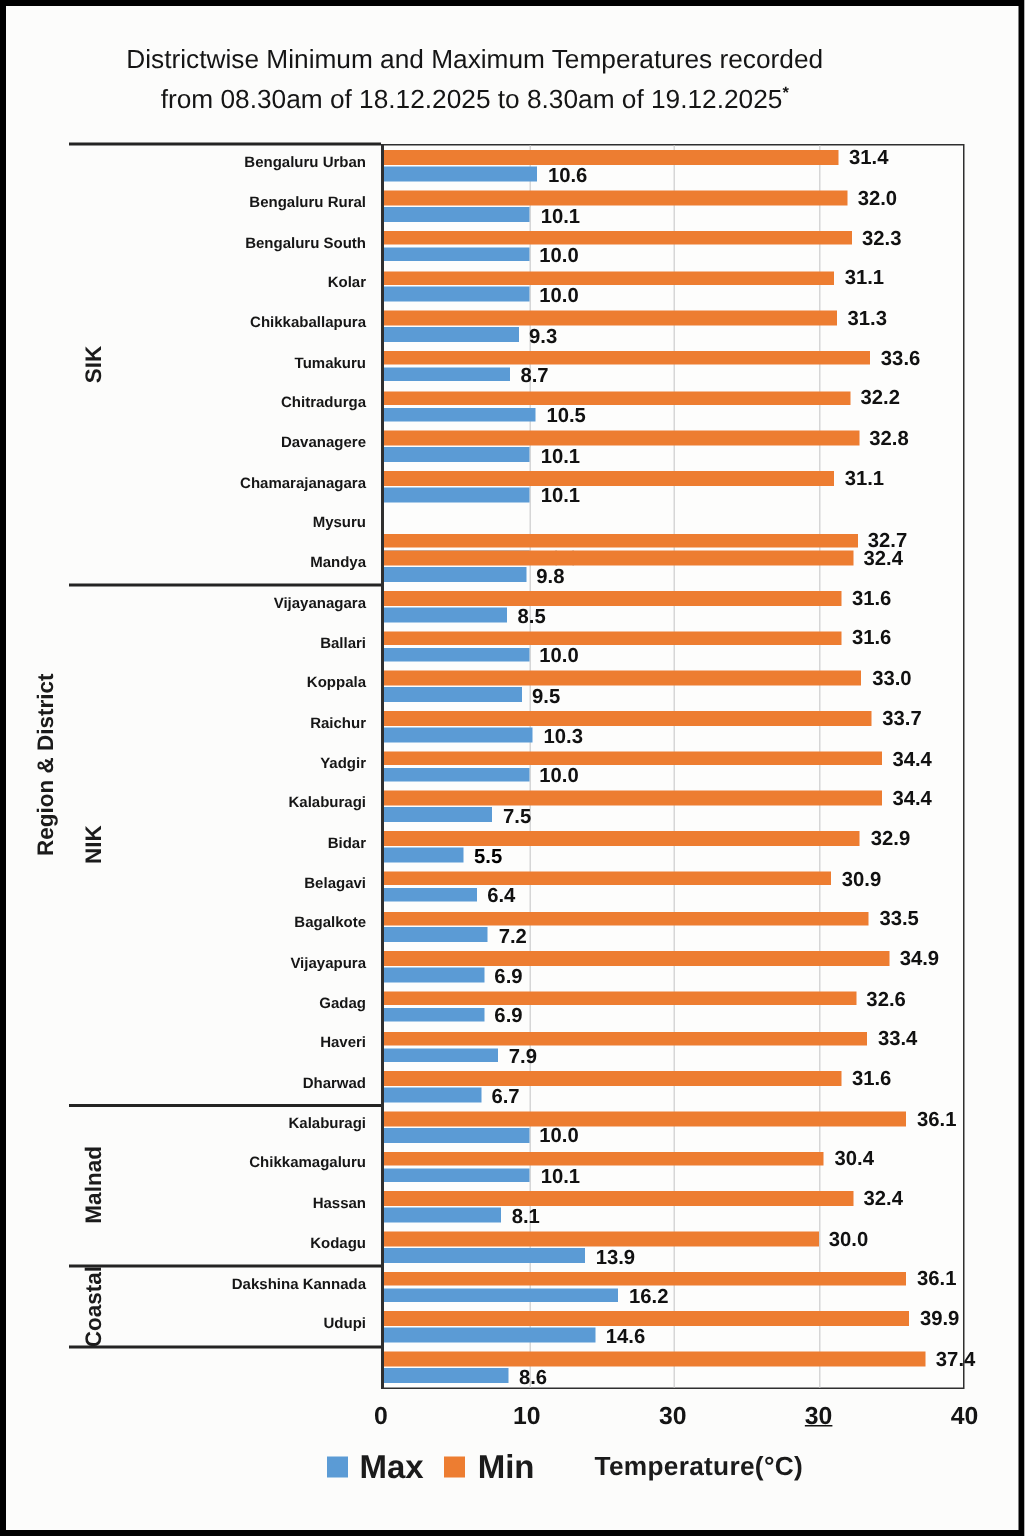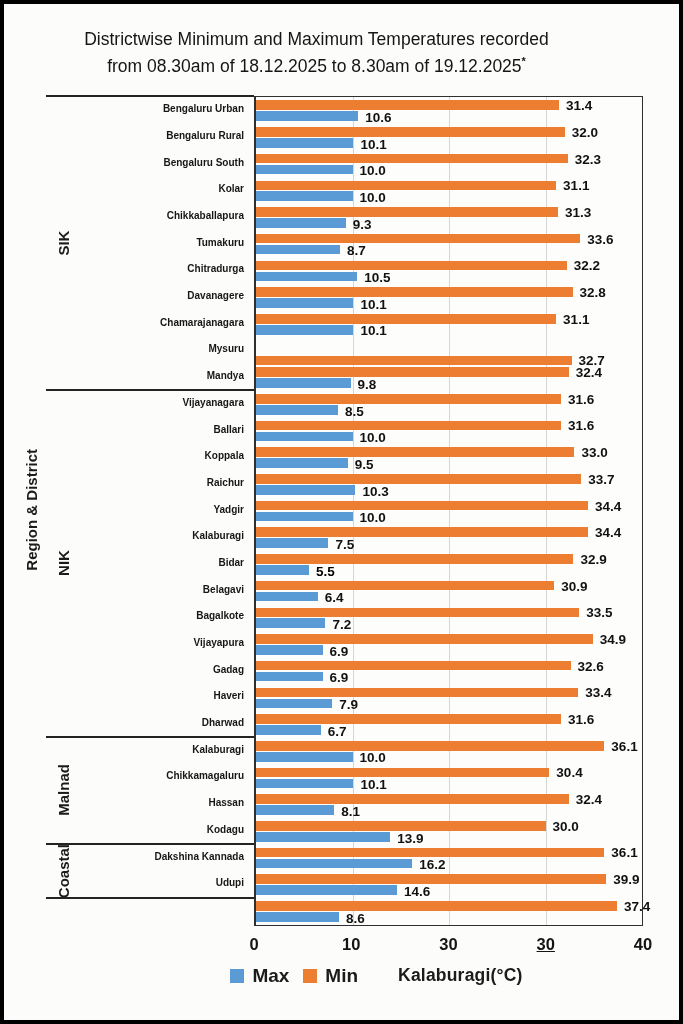--- a/index.html
+++ b/index.html
@@ -151,21 +151,21 @@
   .legend {
     margin-top: 5px;
     display: flex;
     align-items: center;
     justify-content: center;
     padding-left: 70px;
     gap: 14px;
   }
   .leg-item { display: flex; align-items: center; gap: 8px; }
   .swatch { width: 14px; height: 14px; display: inline-block; }
-  .leg-label { font-weight: 700; font-size: 19px; }
+  .leg-label { font-weight: 700; font-size: 22px; }
   .x-title { font-weight: 700; font-size: 17.5px; margin-left: 26px; letter-spacing: 0.2px; }
 </style>
 </head>
 <body>
 
 <div class="frame">
 
   <div class="title-block">
     <div>Districtwise Minimum and Maximum Temperatures recorded</div>
     <div><span>from 08.30am of 18.12.2025 to 8.30am of 19.12.2025</span><sup>*</sup></div>
@@ -491,16 +491,16 @@
 
   <div class="legend">
     <span class="leg-item">
       <span class="swatch" id="swatch-max" style="background: rgb(91, 155, 213);"></span>
       <span class="leg-label">Max</span>
     </span>
     <span class="leg-item">
       <span class="swatch" id="swatch-min" style="background: rgb(237, 125, 49);"></span>
       <span class="leg-label">Min</span>
     </span>
-    <span class="x-title">Kalaburagi(°C)</span>
+    <span class="x-title">Temperature(°C)</span>
   </div>
 
 </div>
 
 </body></html>

